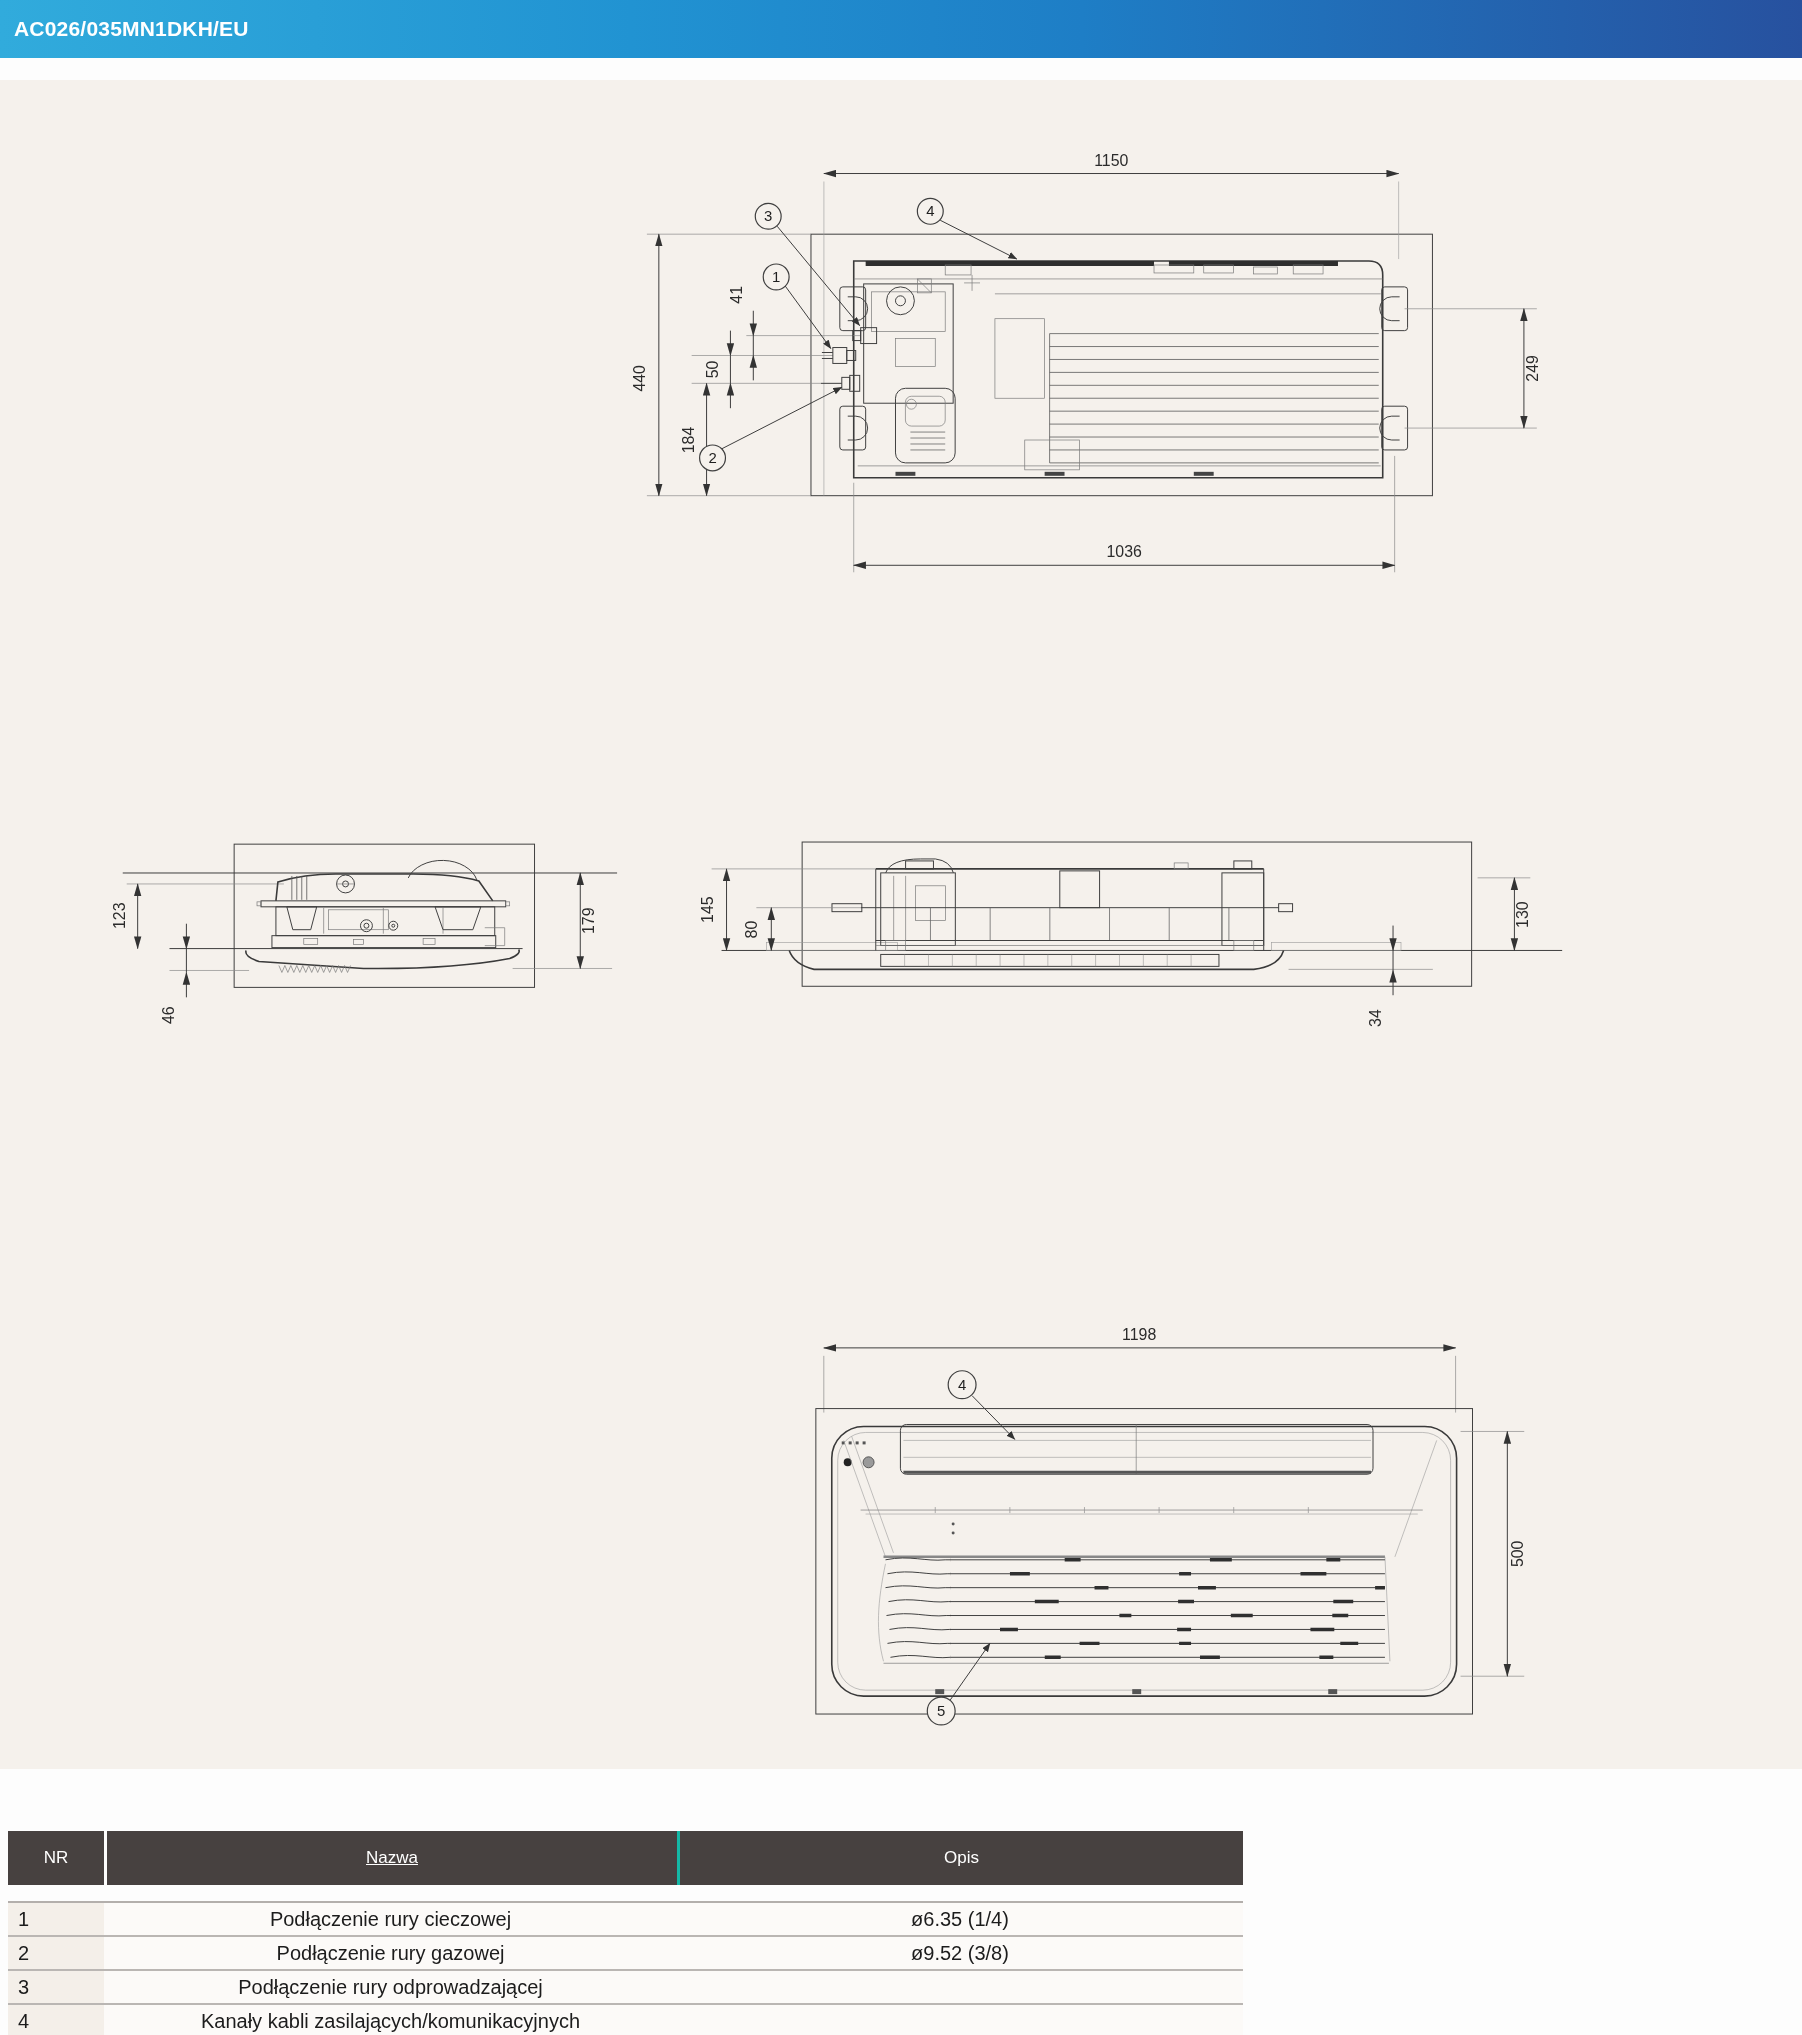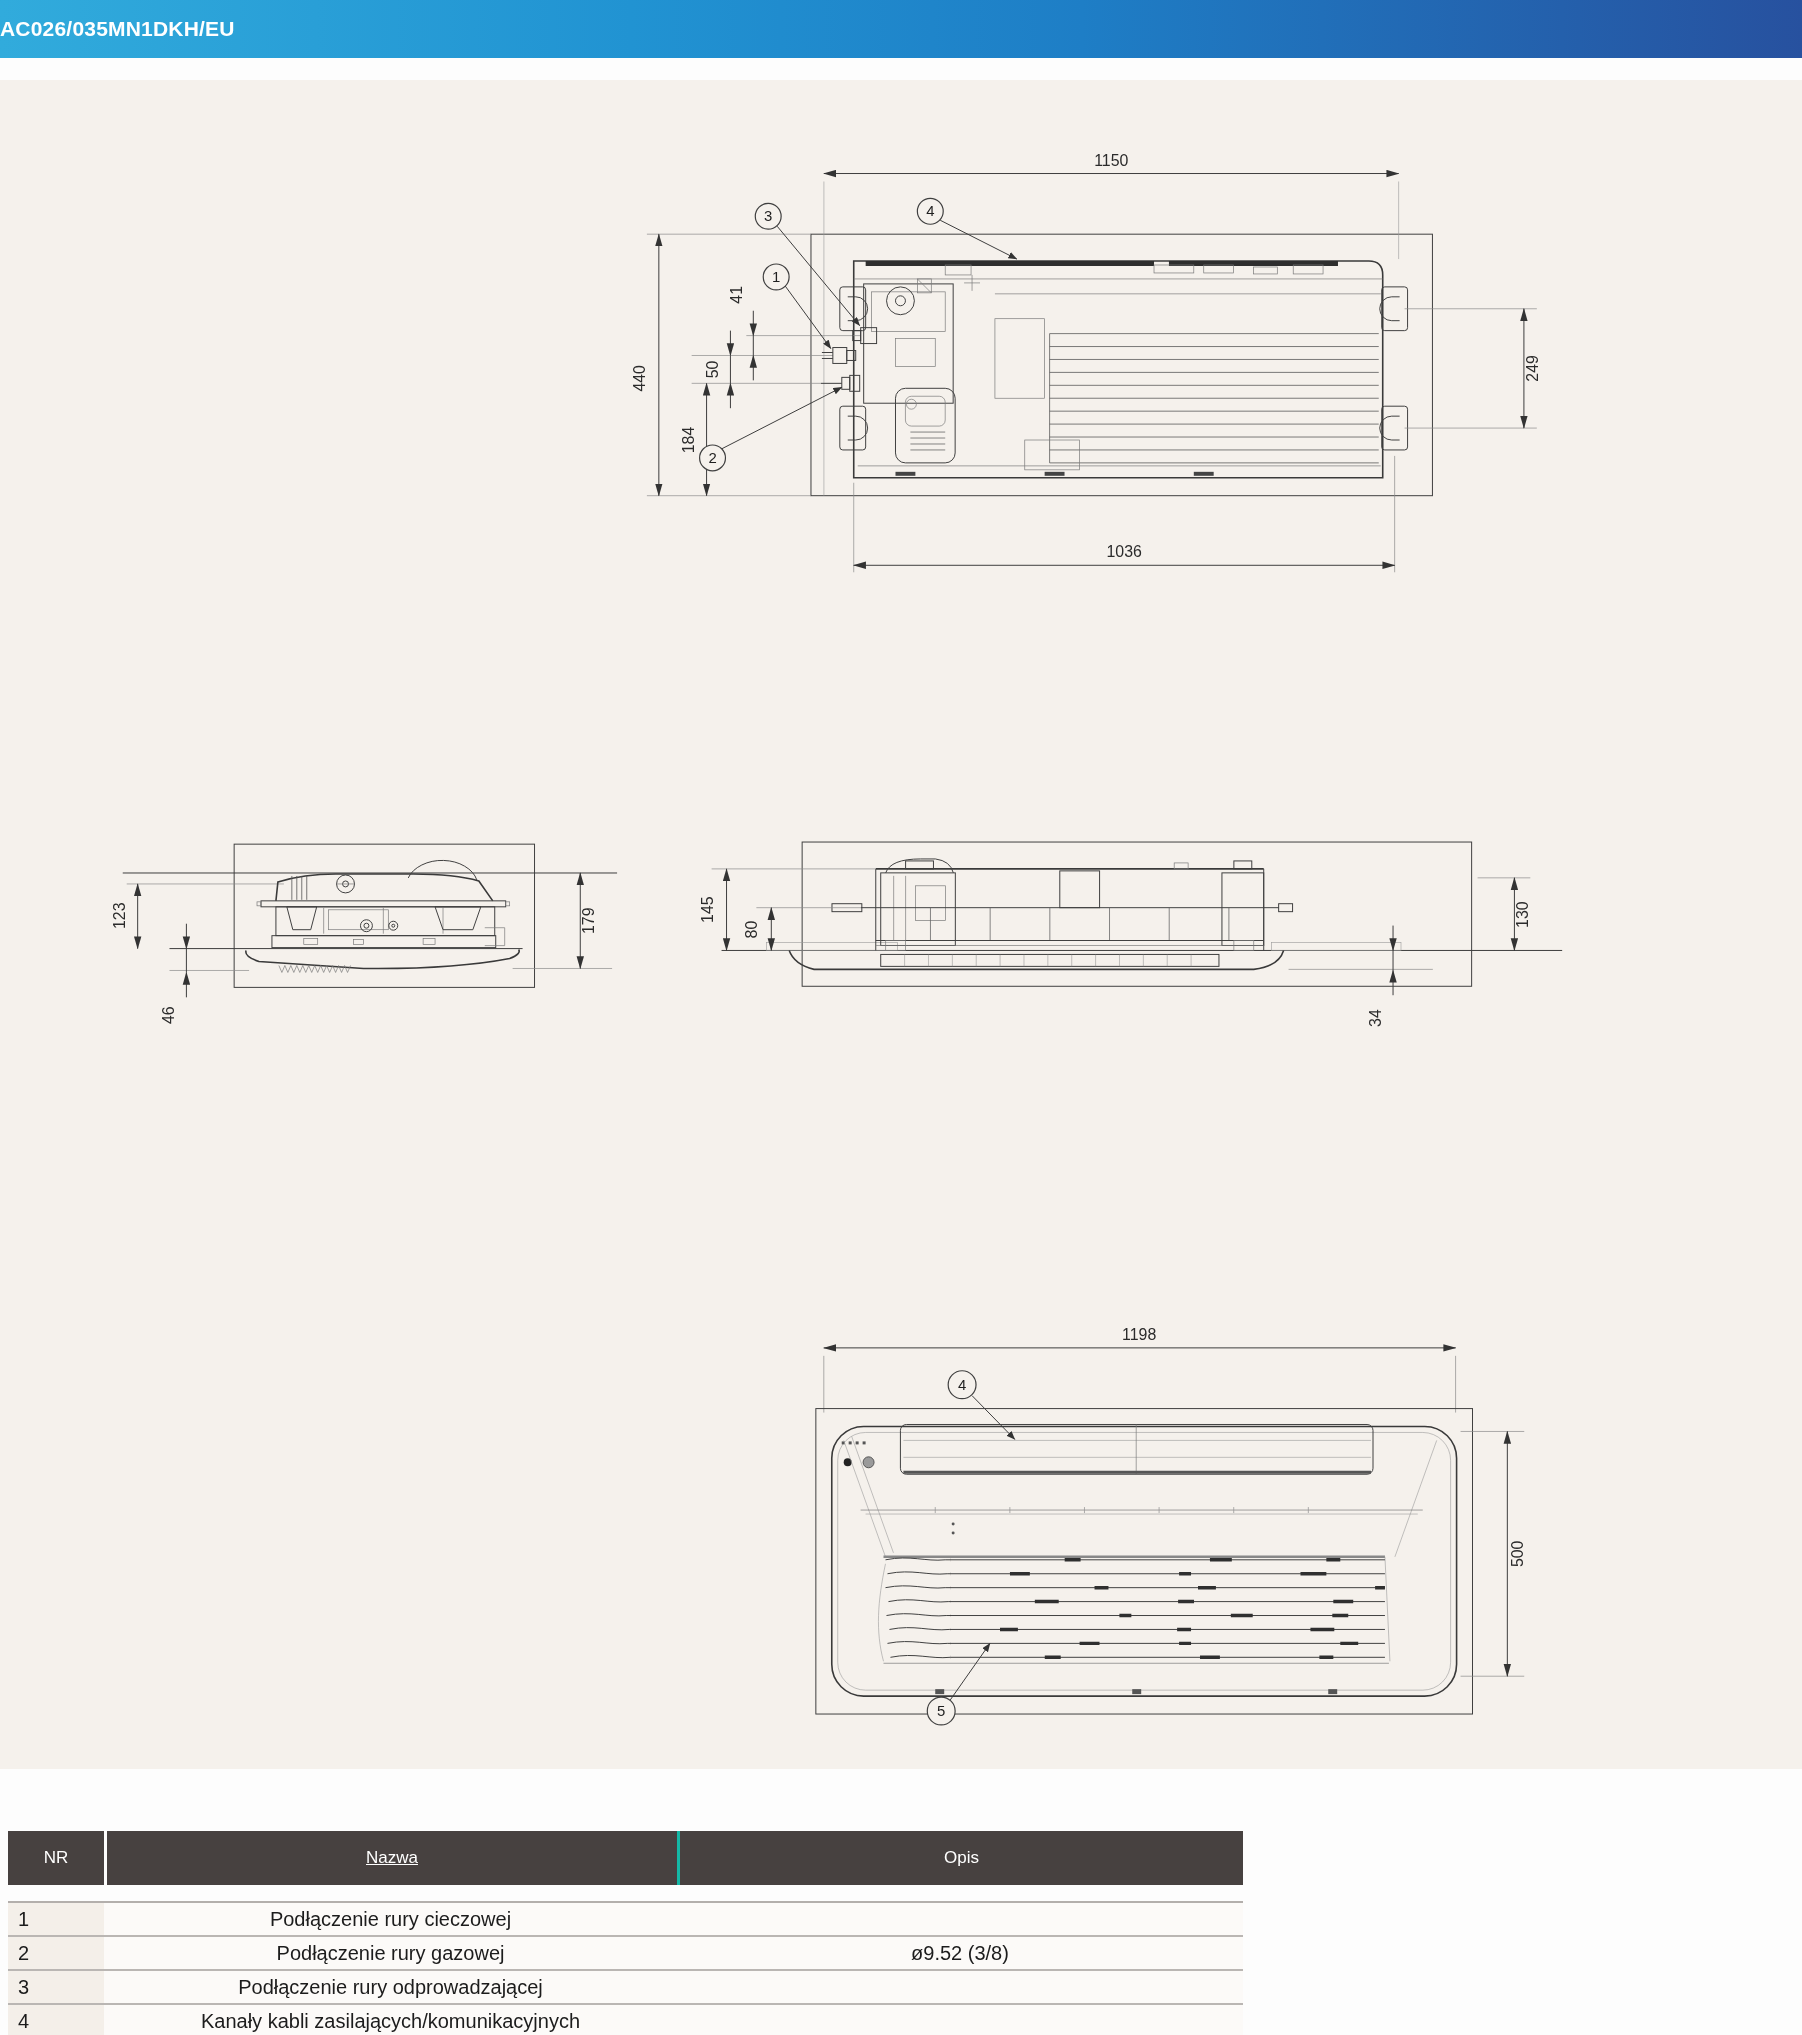--- a/index.html
+++ b/index.html
@@ -6,21 +6,21 @@
   body{
     width:1803px;height:2036px;position:relative;overflow:hidden;
     background:#fdfdfd;font-family:"Liberation Sans", sans-serif;
   }
   .topbar{
     position:absolute;left:0;top:0;width:1803px;height:58px;
     background:linear-gradient(90deg,#31abdc 0%,#2193d2 35%,#1e7ec6 60%,#27519f 100%);
     display:flex;align-items:center;
   }
   .topbar .model{
-    color:#ffffff;font-size:21px;font-weight:bold;padding-left:0;letter-spacing:0.2px;
+    color:#ffffff;font-size:21px;font-weight:bold;padding-left:14px;letter-spacing:0.2px;
   }
   .canvas-bg{
     position:absolute;left:0;top:80px;width:1803px;height:1689px;background:#f5f1ec;
   }
   svg{position:absolute;overflow:visible;}
   svg text{font-family:"Liberation Sans", sans-serif;}
   .dt{font-size:16px;fill:#2b2b2b;text-anchor:middle;}
   .dim{stroke:#3c3c3c;stroke-width:1;marker-start:url(#arr);marker-end:url(#arr);}
   .dima{stroke:#3c3c3c;stroke-width:1;marker-end:url(#arr);}
   .thin{stroke:#3c3c3c;stroke-width:1;}
@@ -432,20 +432,21 @@
 <div class="parts-table">
   <div class="t-head">
     <div class="th th-nr">NR</div>
     <div class="th th-nazwa">Nazwa</div>
     <div class="th th-opis">Opis</div>
   </div>
   <div class="t-body">
     <div class="t-row">
       <div class="td td-nr">1</div>
       <div class="td td-nazwa">Podłączenie rury cieczowej</div>
+      <div class="td td-opis">ø6.35 (1/4)</div>
     </div>
     <div class="t-row">
       <div class="td td-nr">2</div>
       <div class="td td-nazwa">Podłączenie rury gazowej</div>
       <div class="td td-opis">ø9.52 (3/8)</div>
     </div>
     <div class="t-row">
       <div class="td td-nr">3</div>
       <div class="td td-nazwa">Podłączenie rury odprowadzającej</div>
     </div>

